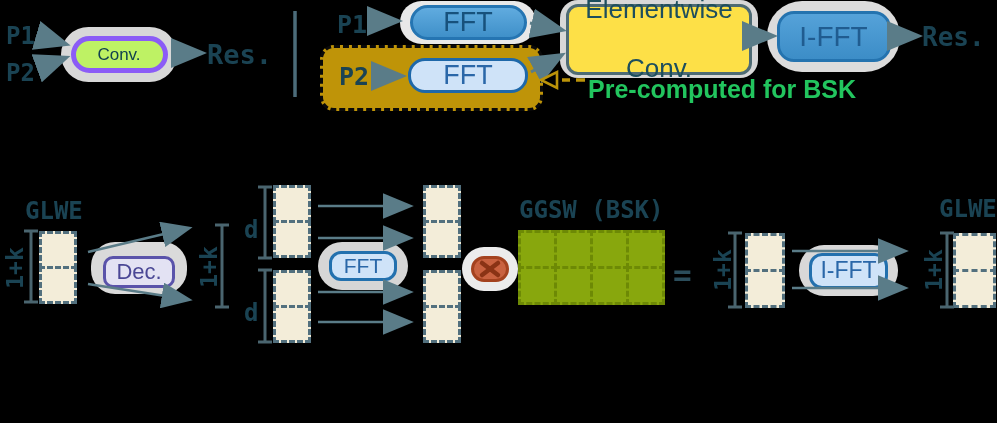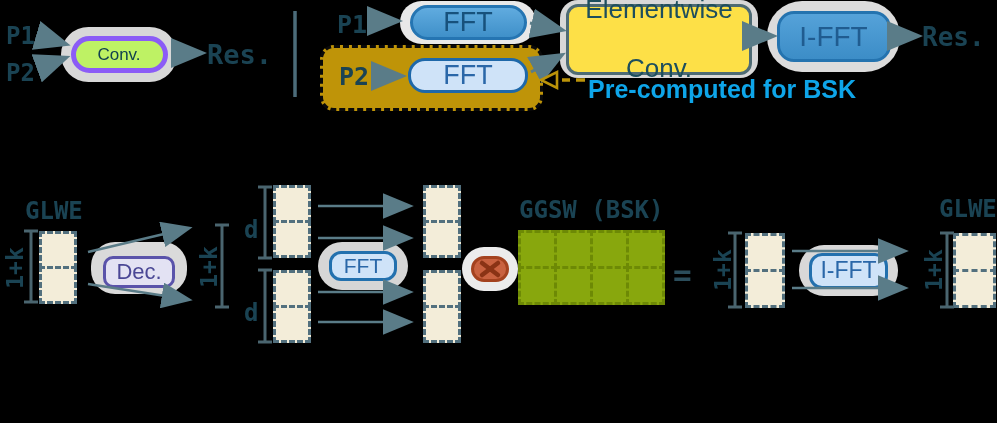--- a/index.html
+++ b/index.html
@@ -34,21 +34,21 @@
   #fft2-pill{left:408px;top:58px;width:120px;height:35px;border-radius:17px;background:#cfe3f8;
              border:3px solid #1e68a9;color:#2a67a8;font-size:27px;z-index:3;}
   #ew-glow{left:560px;top:0px;width:198px;height:78px;border-radius:18px;background:#d8d8d8;z-index:2;}
   #ew-box{width:180px;height:65px;border-radius:12px;background:#fde047;border:3px solid #4e6b74;
           color:#1d4e5d;font-size:26px;line-height:1.12;text-align:center;
           display:flex;flex-direction:column;align-items:center;justify-content:center;gap:30px;}
   #ifft1-glow{left:767px;top:1px;width:133px;height:71px;border-radius:35px;background:#dcdcdc;z-index:2;}
   #ifft1-pill{width:114px;height:51px;border-radius:17px;border:3px solid #2473af;
               background:linear-gradient(#55a2d9,#3c8dc7);color:#205c90;font-size:28px;}
   #res-right{left:922px;top:22px;font-size:26px;}
-  #precomputed{left:588px;top:75px;font-size:25px;font-weight:bold;color:#0ea5e9;z-index:3;}
+  #precomputed{left:588px;top:75px;font-size:25px;font-weight:bold;color:#22c55e;z-index:3;}
 
   
   #glwe-left{left:25px;top:197px;font-size:24px;}
   #glwe-right{left:939px;top:195px;font-size:24px;}
   #ggsw-label{left:519px;top:196px;font-size:24px;text-align:right;}
   #stack1{left:39px;top:231px;} #stack1 .cell{width:38px;height:38px;}
   #dec-glow{left:91px;top:242px;width:96px;height:52px;border-radius:24px;background:#dadada;z-index:2;}
   #dec-pill{width:72px;height:32px;border-radius:10px;background:#e3e2f3;border:3px solid #5a53aa;
             color:#4a4795;font-size:22px;margin-top:8px;}
   #d1-label{left:244px;top:216px;font-size:24px;}

